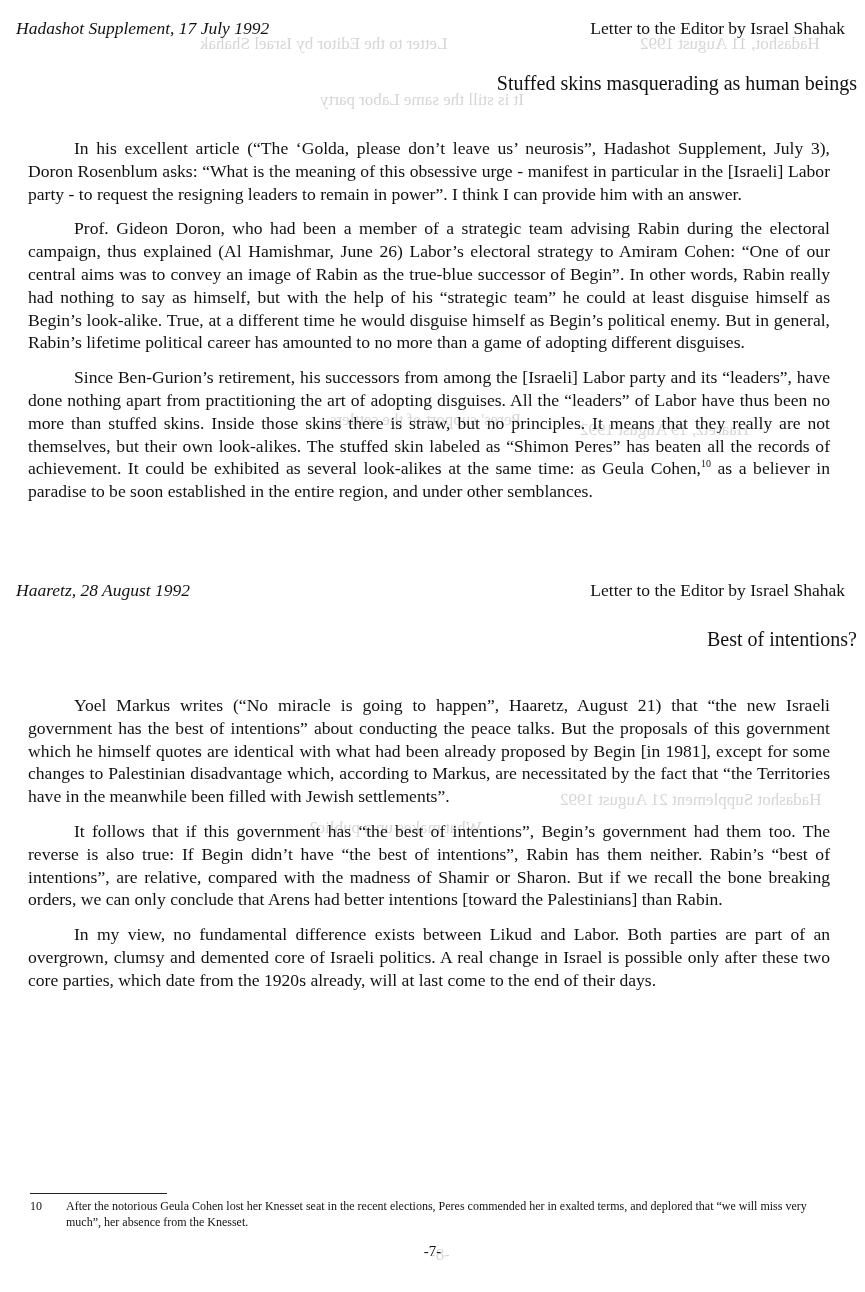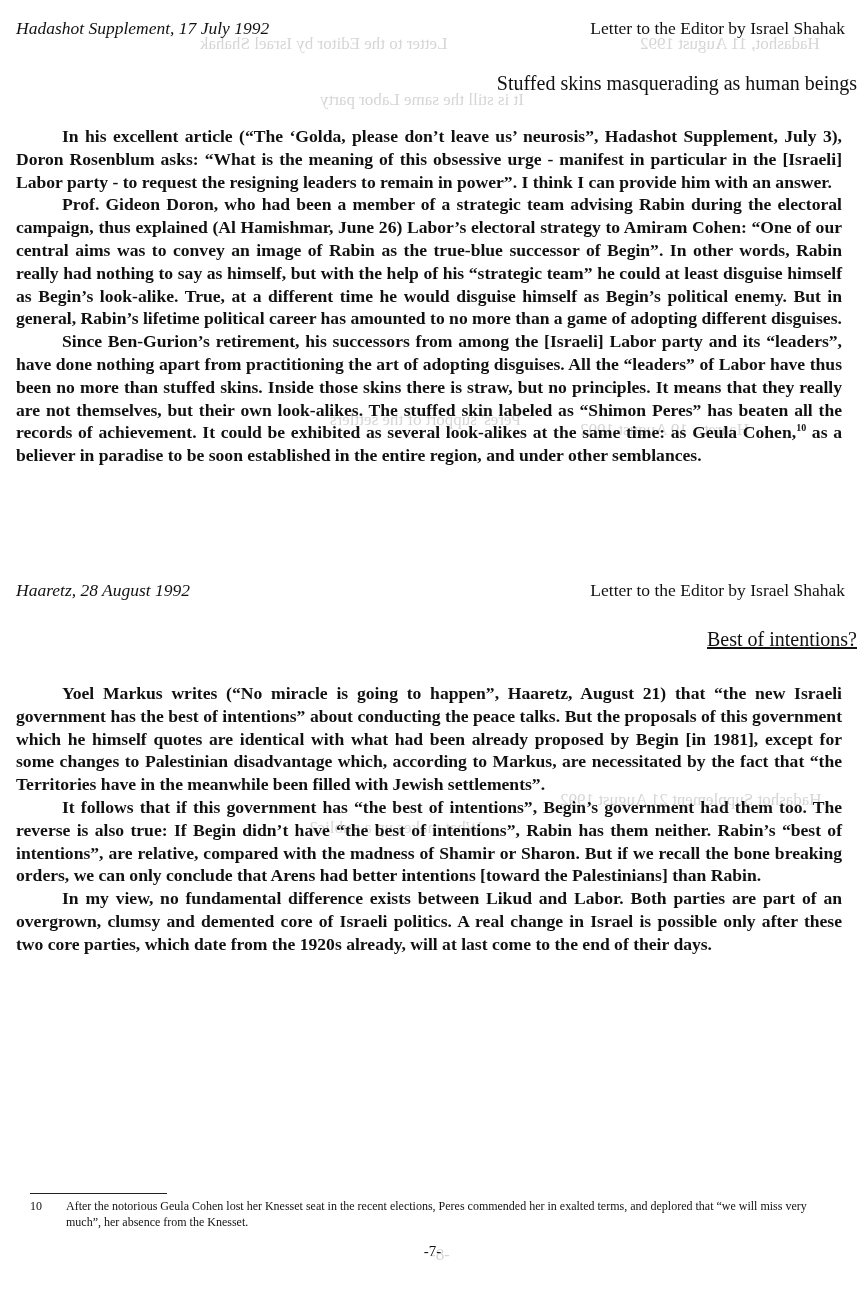--- a/index.html
+++ b/index.html
@@ -22,21 +22,21 @@
   }
   .header-row .source { font-style: italic; }
   .title {
     position: absolute; left: 0; right: 8px; text-align: right;
     font-size: 20px;
   }
   .body-text {
     position: absolute; left: 16px; width: 826px;
     font-size: 17.6px; line-height: 22.8px; text-align: justify;
   }
-  .body-text p { margin: 0; text-indent: 46px; font-weight: bold; }
+  .body-text p { margin: 12px; text-indent: 46px; }
   sup { font-size: 10px; line-height: 0; vertical-align: 7px; }
   .rule {
     position: absolute; left: 30px; top: 1193px; width: 137px;
     border-top: 1.5px solid #222;
   }
   .footnote {
     position: absolute; left: 30px; width: 812px; top: 1198px;
     font-size: 12px; line-height: 16px; display: flex;
   }
   .footnote .fn-num { width: 36px; flex: none; }
@@ -69,21 +69,21 @@
 <div class="body-text" style="top:125px;">
   <p>In his excellent article (“The ‘Golda, please don’t leave us’ neurosis”, Hadashot Supplement, July 3), Doron Rosenblum asks: “What is the meaning of this obsessive urge - manifest in particular in the [Israeli] Labor party - to request the resigning leaders to remain in power”. I think I can provide him with an answer.</p>
   <p>Prof. Gideon Doron, who had been a member of a strategic team advising Rabin during the electoral campaign, thus explained (Al Hamishmar, June 26) Labor’s electoral strategy to Amiram Cohen: “One of our central aims was to convey an image of Rabin as the true-blue successor of Begin”. In other words, Rabin really had nothing to say as himself, but with the help of his “strategic team” he could at least disguise himself as Begin’s look-alike. True, at a different time he would disguise himself as Begin’s political enemy. But in general, Rabin’s lifetime political career has amounted to no more than a game of adopting different disguises.</p>
   <p><span>Since Ben-Gurion’s retirement, his successors from among the [Israeli] Labor party and its “leaders”, have done nothing apart from practitioning the art of adopting disguises. All the “leaders” of Labor have thus been no more than stuffed skins. Inside those skins there is straw, but no principles. It means that they really are not themselves, but their own look-alikes. The stuffed skin labeled as “Shimon Peres” has beaten all the records of achievement. It could be exhibited as several look-alikes at the same time: as Geula Cohen,</span><sup>10</sup><span> as a believer in paradise to be soon established in the entire region, and under other semblances.</span></p>
 </div>
 
 <div class="header-row" style="top:580px;">
   <span class="source">Haaretz, 28 August 1992</span>
   <span class="byline">Letter to the Editor by Israel Shahak</span>
 </div>
-<div class="title" style="top:628px;text-decoration:underline;">Best of intentions?</div>
+<div class="title" style="top:628px;">Best of intentions?</div>
 
 <div class="body-text" style="top:682px;">
   <p>Yoel Markus writes (“No miracle is going to happen”, Haaretz, August 21) that “the new Israeli government has the best of intentions” about conducting the peace talks. But the proposals of this government which he himself quotes are identical with what had been already proposed by Begin [in 1981], except for some changes to Palestinian disadvantage which, according to Markus, are necessitated by the fact that “the Territories have in the meanwhile been filled with Jewish settlements”.</p>
   <p>It follows that if this government has “the best of intentions”, Begin’s government had them too. The reverse is also true: If Begin didn’t have “the best of intentions”, Rabin has them neither. Rabin’s “best of intentions”, are relative, compared with the madness of Shamir or Sharon. But if we recall the bone breaking orders, we can only conclude that Arens had better intentions [toward the Palestinians] than Rabin.</p>
   <p>In my view, no fundamental difference exists between Likud and Labor. Both parties are part of an overgrown, clumsy and demented core of Israeli politics. A real change in Israel is possible only after these two core parties, which date from the 1920s already, will at last come to the end of their days.</p>
 </div>
 
 <div class="rule"></div>
 <div class="footnote">
   <span class="fn-num">10</span>

